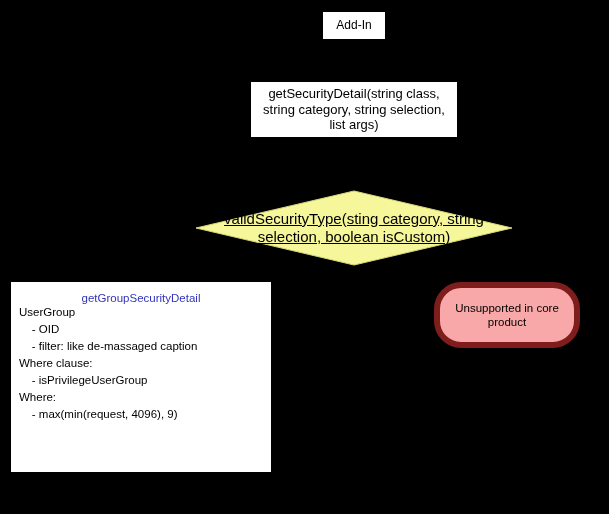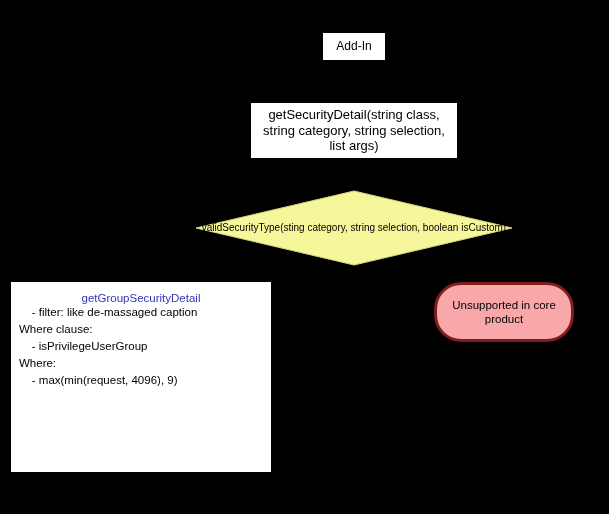--- a/index.html
+++ b/index.html
@@ -24,21 +24,20 @@
     position: absolute;
     box-sizing: border-box;
     background: #ffffff;
     border: 1px solid #000000;
     color: #000000;
     display: flex;
     align-items: center;
     justify-content: center;
     text-align: center;
     line-height: 1.22;
-    margin-top: 21px;
   }
 
   
   #node-addin {
     left: 322px;
     top: 11px;
     width: 64px;
     height: 29px;
     font-size: 12px;
   }
@@ -66,35 +65,36 @@
     left: 0; top: 0;
   }
   #node-decision .diamond-label {
     position: absolute;
     left: 0; top: 0;
     width: 318px;
     height: 76px;
     display: flex;
     align-items: center;
     justify-content: center;
-    text-align: left;
-    font-size: 10px;
+    text-align: center;
+    font-size: 15px;
     color: #000000;
     line-height: 1.22;
+    text-decoration: underline;
   }
 
   
   #node-unsupported {
     position: absolute;
     left: 434px;
     top: 282px;
     width: 134px;
     height: 54px;
     background: #f8a8a8;
-    border: 3px solid #7f1d1d;
+    border: 6px solid #7f1d1d;
     border-radius: 27px;
     display: flex;
     align-items: center;
     justify-content: center;
     text-align: center;
     font-size: 11.5px;
     color: #000000;
     line-height: 1.22;
   }
 
@@ -141,20 +141,22 @@
     </svg>
     <div class="diamond-label">validSecurityType(sting category, string selection, boolean isCustom)</div>
   </div>
 
   <div id="node-unsupported">
     <span>Unsupported in core product</span>
   </div>
 
   <div id="node-detail">
     <div class="detail-title">getGroupSecurityDetail</div>
+    <div class="detail-line">UserGroup</div>
+    <div class="detail-line">    - OID</div>
     <div class="detail-line">    - filter: like de-massaged caption</div>
     <div class="detail-line">Where clause:</div>
     <div class="detail-line">    - isPrivilegeUserGroup</div>
     <div class="detail-line">Where:</div>
     <div class="detail-line">    - max(min(request, 4096), 9)</div>
   </div>
 
 </div>
 
 </body></html>

